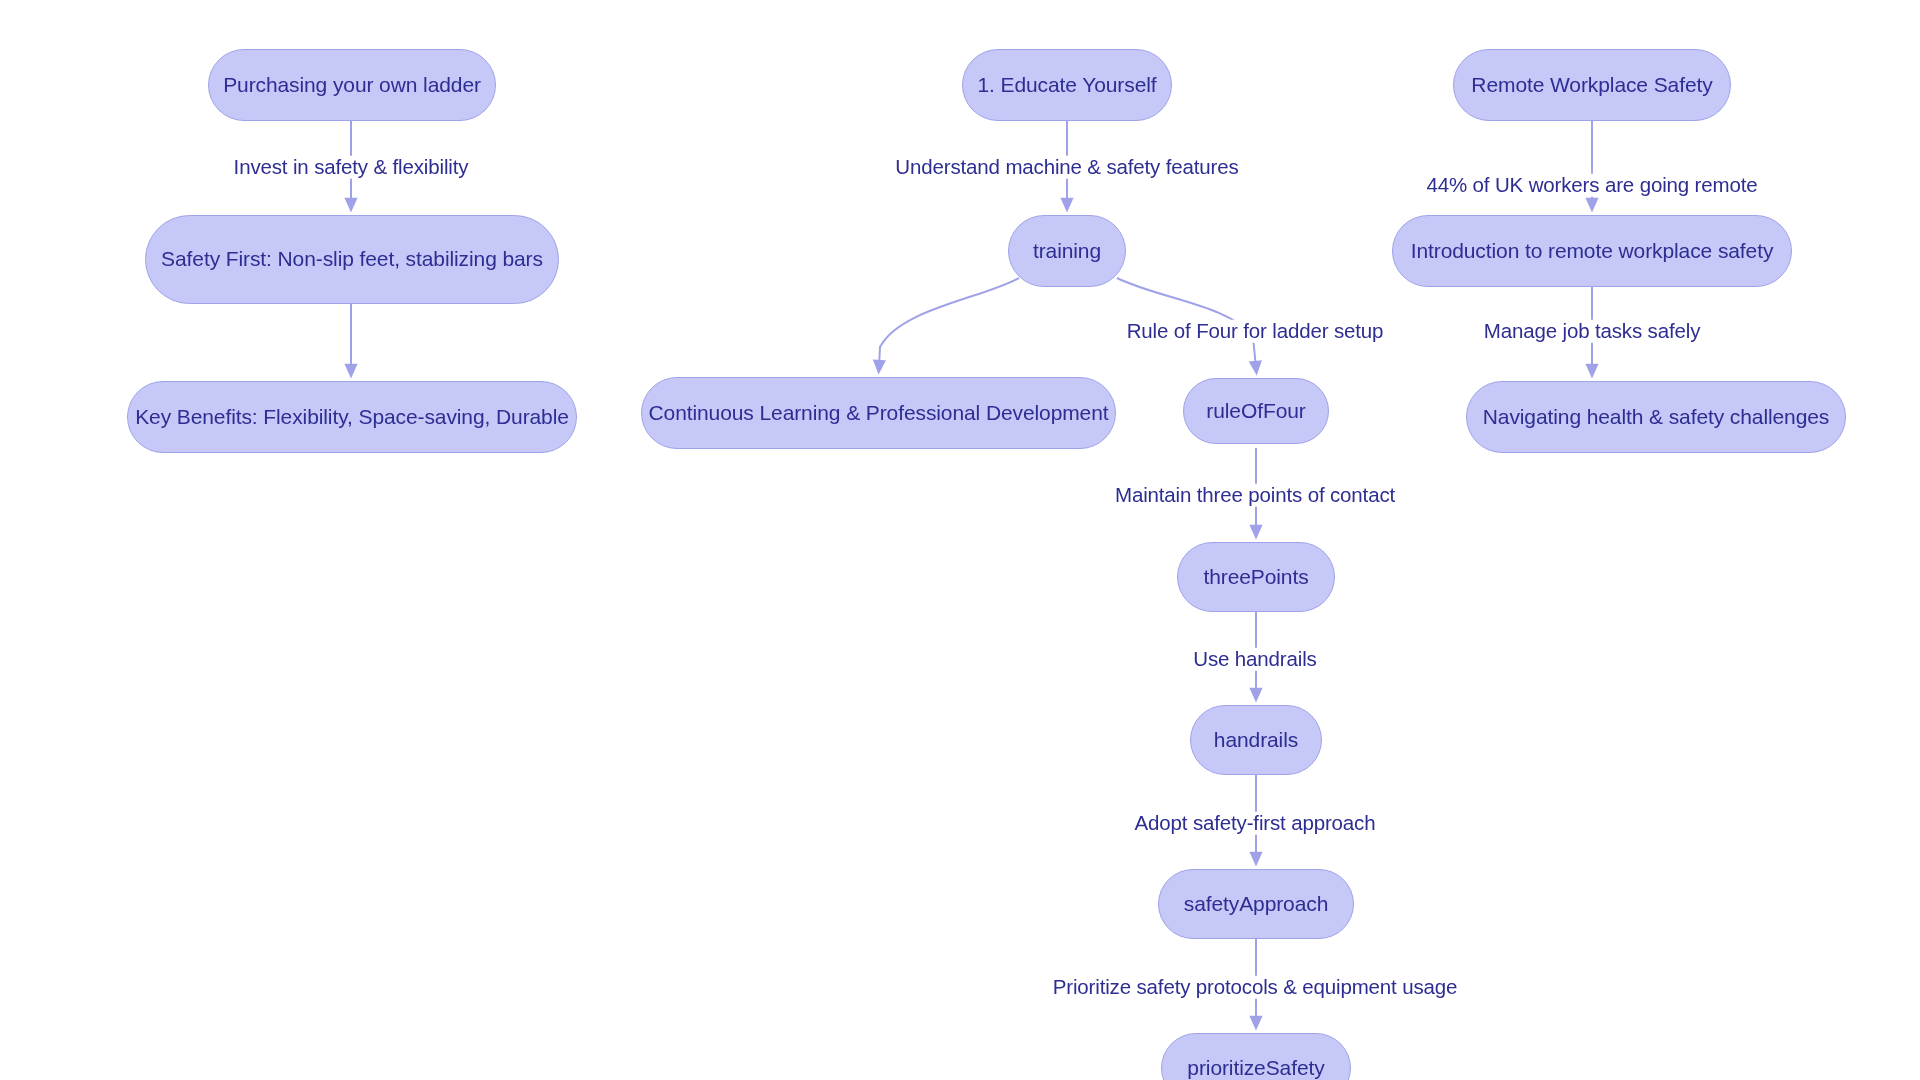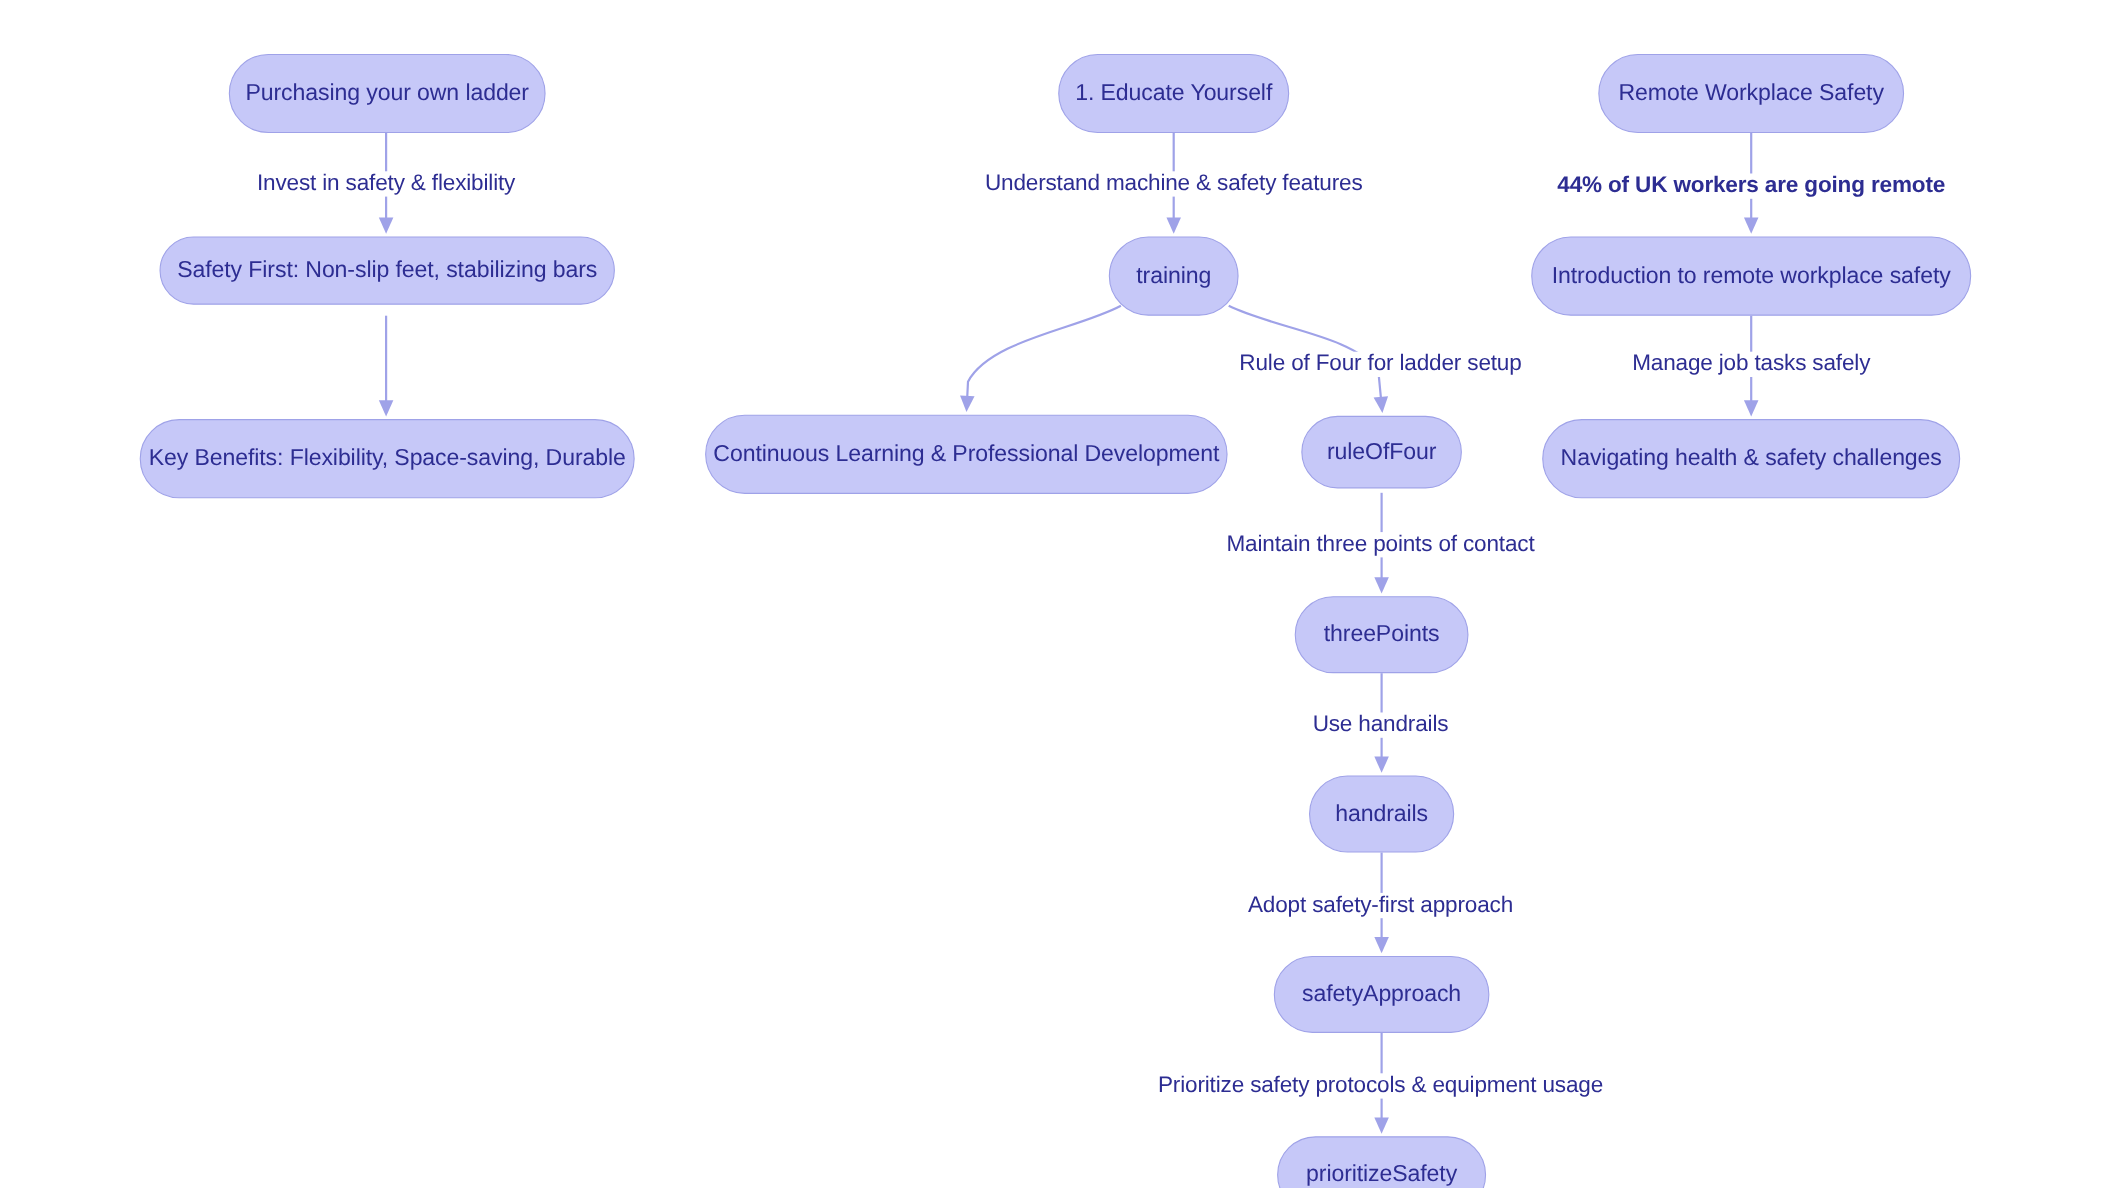--- a/index.html
+++ b/index.html
@@ -79,21 +79,21 @@
         <path d="M 1256,738 L 1256,822" fill="none" stroke="#9fa2e8" stroke-width="2" marker-end="url(#arrowhead)"></path>
         <path d="M 1256,902 L 1256,986" fill="none" stroke="#9fa2e8" stroke-width="2" marker-end="url(#arrowhead)"></path>
         <path d="M 1592,84 L 1592,168" fill="none" stroke="#9fa2e8" stroke-width="2" marker-end="url(#arrowhead)"></path>
         <path d="M 1592,250 L 1592,334" fill="none" stroke="#9fa2e8" stroke-width="2" marker-end="url(#arrowhead)"></path>
       </g>
   </svg>
   <div id="nodes-group">
       <div class="node" style="left: 208px; top: 12px; width: 288px; height: 72px;">
         <span>Purchasing your own ladder</span>
       </div>
-      <div class="node" style="left: 145px; top: 178px; width: 414px; height: 62px;">
+      <div class="node" style="left: 145px; top: 178px; width: 414px; height: 89px;">
         <span>Safety First: Non-slip feet, stabilizing bars</span>
       </div>
       <div class="node" style="left: 127px; top: 344px; width: 450px; height: 72px;">
         <span>Key Benefits: Flexibility, Space-saving, Durable</span>
       </div>
       <div class="node" style="left: 962px; top: 12px; width: 210px; height: 72px;">
         <span>1. Educate Yourself</span>
       </div>
       <div class="node" style="left: 1008px; top: 178px; width: 118px; height: 72px; justify-content: center;">
         <span>training</span>
@@ -115,28 +115,28 @@
       </div>
       <div class="node" style="left: 1161px; top: 996px; width: 190px; height: 70px; align-items: center;">
         <span>prioritizeSafety</span>
       </div>
       <div class="node" style="left: 1453px; top: 12px; width: 278px; height: 72px;">
         <span>Remote Workplace Safety</span>
       </div>
       <div class="node" style="left: 1392px; top: 178px; width: 400px; height: 72px;">
         <span>Introduction to remote workplace safety</span>
       </div>
-      <div class="node" style="left: 1402px; top: 344px; width: 380px; height: 72px;">
+      <div class="node" style="left: 1466px; top: 344px; width: 380px; height: 72px;">
         <span>Navigating health &amp; safety challenges</span>
       </div>
     </div>
   <div id="labels-group">
       <div class="edge-label" style="left: 351px; top: 130px;">Invest in safety &amp; flexibility</div>
       <div class="edge-label" style="left: 1067px; top: 130px;">Understand machine &amp; safety features</div>
       <div class="edge-label" style="left: 1255px; top: 294px;">Rule of Four for ladder setup</div>
       <div class="edge-label" style="left: 1255px; top: 458px;">Maintain three points of contact</div>
       <div class="edge-label" style="left: 1255px; top: 622px;">Use handrails</div>
       <div class="edge-label" style="left: 1255px; top: 786px;">Adopt safety-first approach</div>
       <div class="edge-label" style="left: 1255px; top: 950px;">Prioritize safety protocols &amp; equipment usage</div>
-      <div class="edge-label" style="left: 1592px; top: 132px; font-weight: bold;">44% of UK workers are going remote</div>
+      <div class="edge-label" style="left: 1592px; top: 148px;">44% of UK workers are going remote</div>
       <div class="edge-label" style="left: 1592px; top: 294px;">Manage job tasks safely</div>
     </div>
 </div>
 
 </body></html>

